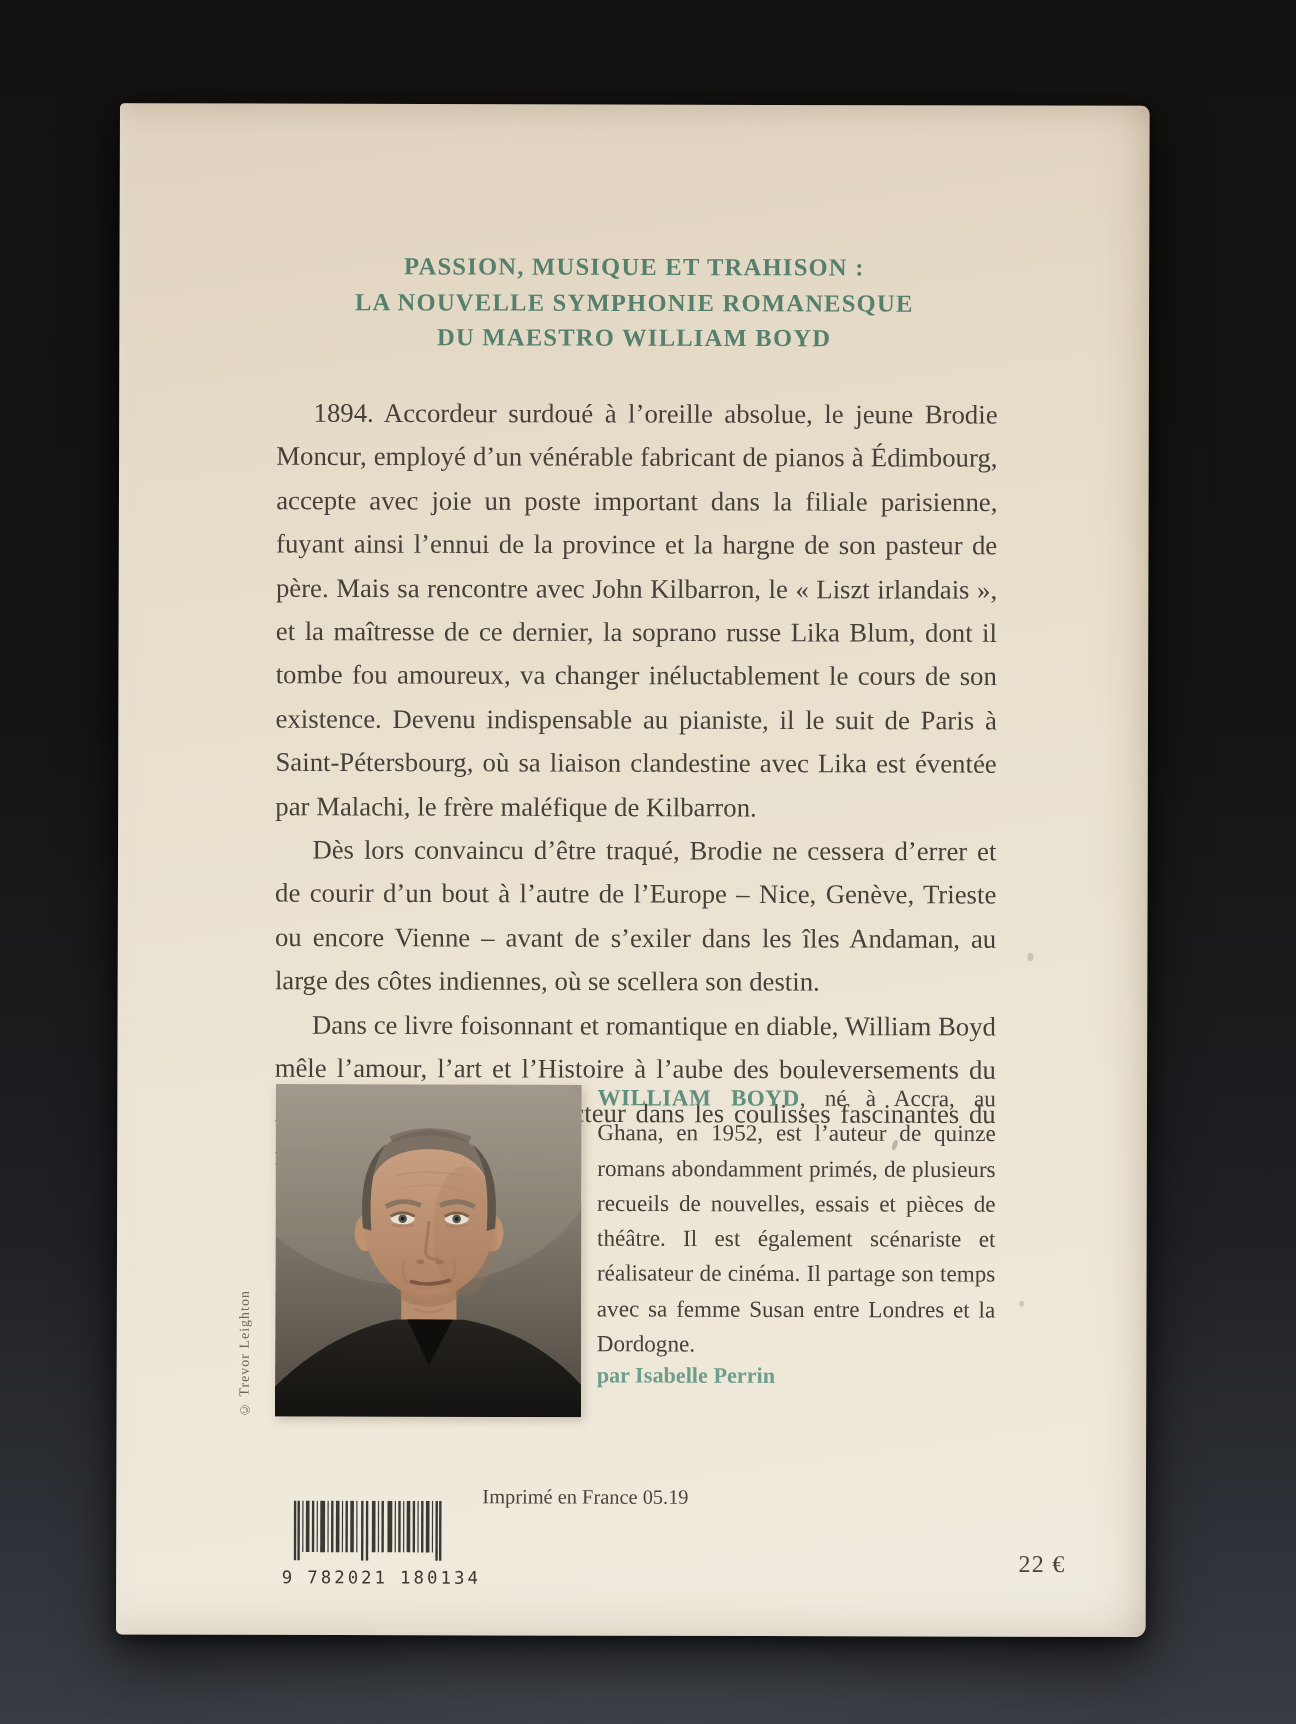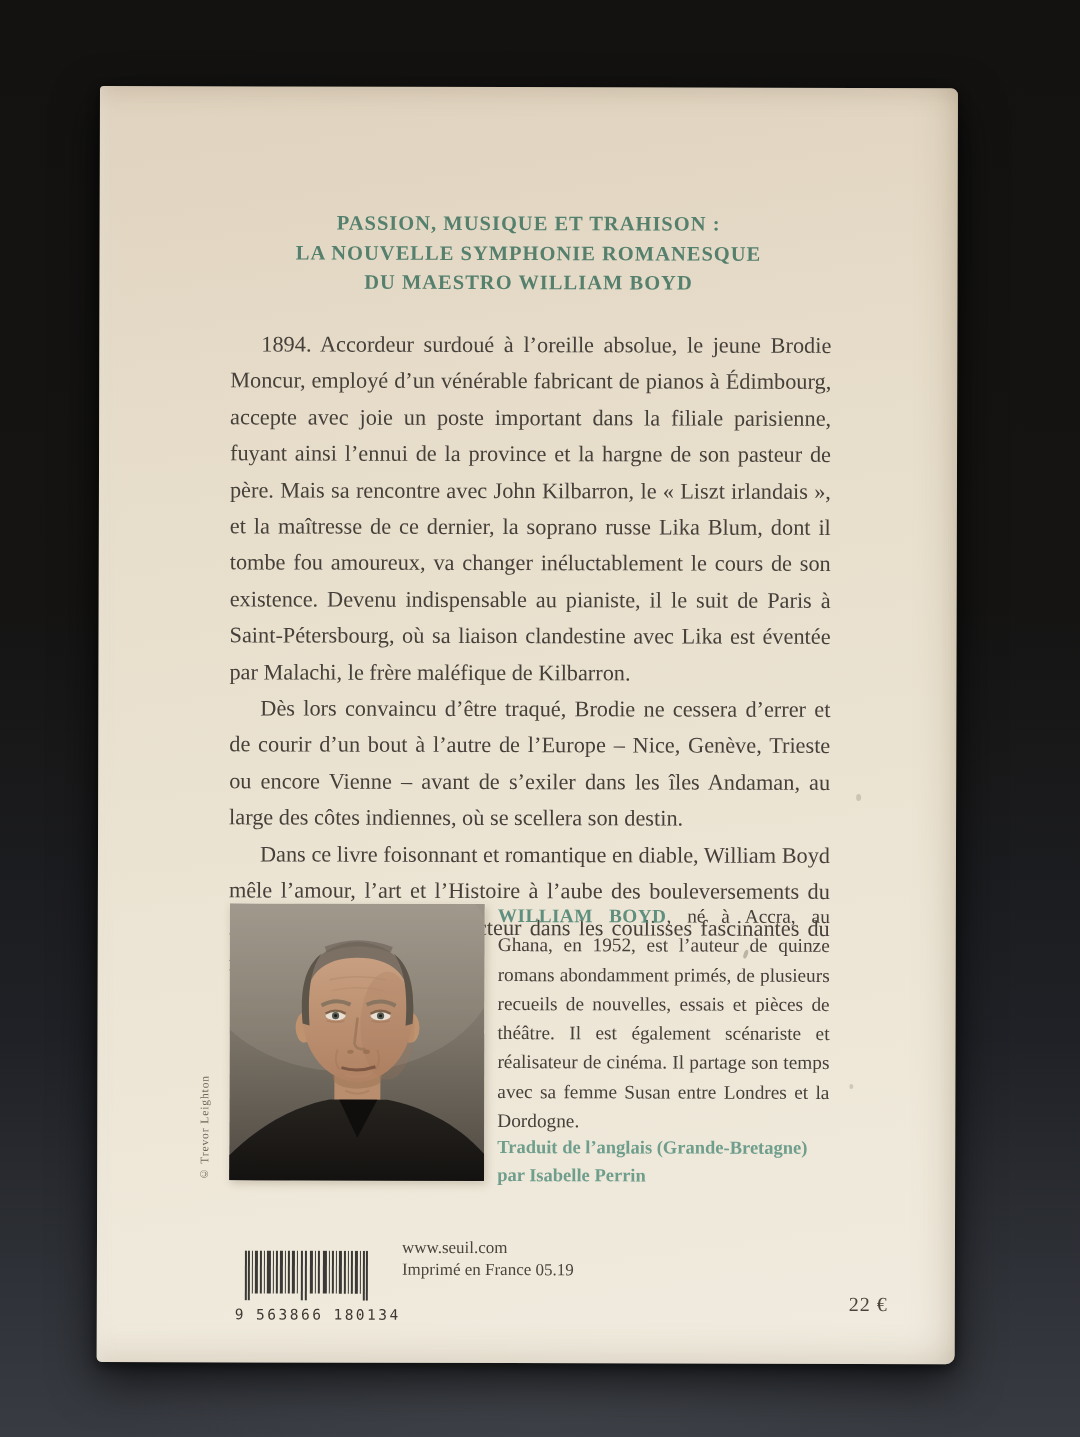--- a/index.html
+++ b/index.html
@@ -151,21 +151,20 @@
       <path d="M148,146 Q152,158 146,166" stroke="#a3765a" stroke-width="1.8" fill="none" opacity="0.5"></path>
       <path d="M112,164 Q128,169 146,163" stroke="#7c5743" stroke-width="3" fill="none"></path>
       <path d="M116,171 Q128,176 142,170" stroke="#b78a6b" stroke-width="3" fill="none" opacity="0.5"></path>
       <path d="M116,187 Q128,193 140,187" stroke="#a3765a" stroke-width="2" fill="none" opacity="0.5"></path>
     </svg>
   </div>
 
   <div class="bio"><span class="author-name">WILLIAM BOYD</span><span>, né à Accra, au Ghana, en 1952, est l’auteur de quinze romans abondamment primés, de plusieurs recueils de nouvelles, essais et pièces de théâtre. Il est également scénariste et réalisateur de cinéma. Il partage son temps avec sa femme Susan entre Londres et la Dordogne.</span></div>
 
   <div class="translation">
-    <div>Traduit de l’anglais (Grande-Bretagne)</div>
     <div>par Isabelle Perrin</div>
   </div>
 
   <div class="barcode">
     <svg width="152" height="50" viewBox="0 0 152 50">
       <g fill="#3b3935">
         <rect x="10" y="0" width="2" height="50"></rect>
           <rect x="13" y="0" width="2" height="50"></rect>
         <rect x="17" y="0" width="1" height="43"></rect>
           <rect x="20" y="0" width="3" height="43"></rect>
@@ -193,27 +192,26 @@
           <rect x="113" y="0" width="1" height="43"></rect>
         <rect x="116" y="0" width="2" height="43"></rect>
           <rect x="120" y="0" width="3" height="43"></rect>
         <rect x="125" y="0" width="1" height="43"></rect>
         <rect x="128" y="0" width="2" height="50"></rect>
           <rect x="131" y="0" width="2" height="50"></rect>
       </g>
     </svg>
     <div class="barcode-digits">
       <span>9</span>
-      <span>563866</span>
+      <span>782021</span>
       <span>180134</span>
     </div>
   </div>
 
   <div class="imprint">
-    <div>www.seuil.com</div>
     <div>Imprimé en France 05.19</div>
   </div>
 
   <div class="price">22 €</div>
 
   <div class="blemish b1"></div>
   <div class="blemish b2"></div>
   <div class="blemish b3"></div>
 </div>
 

